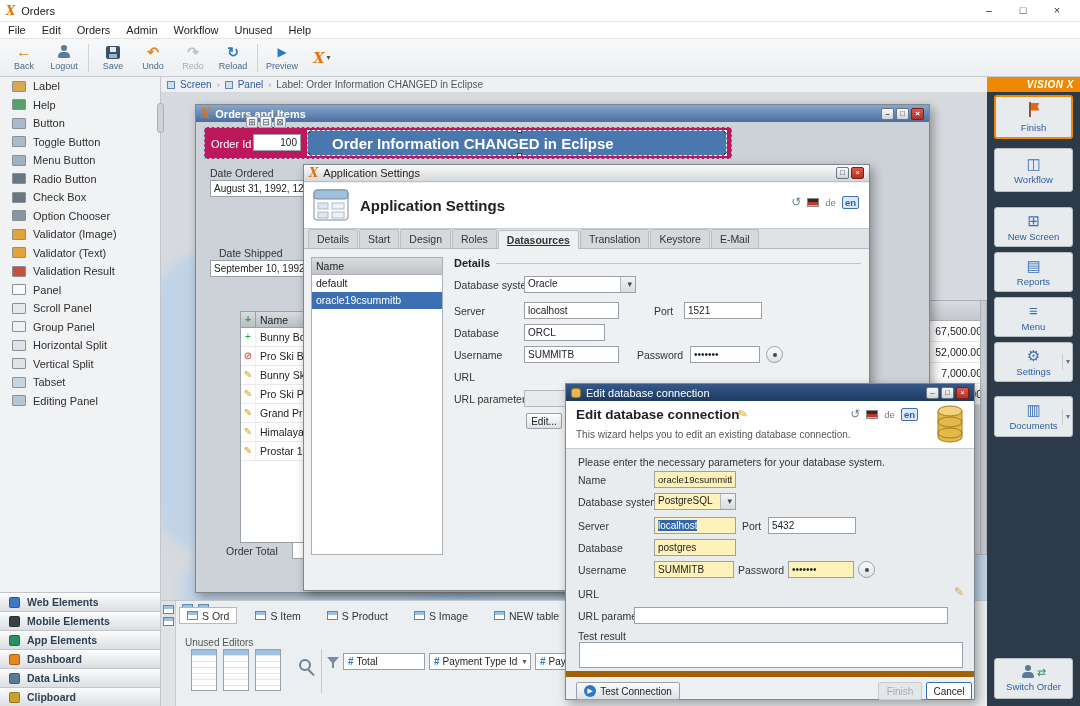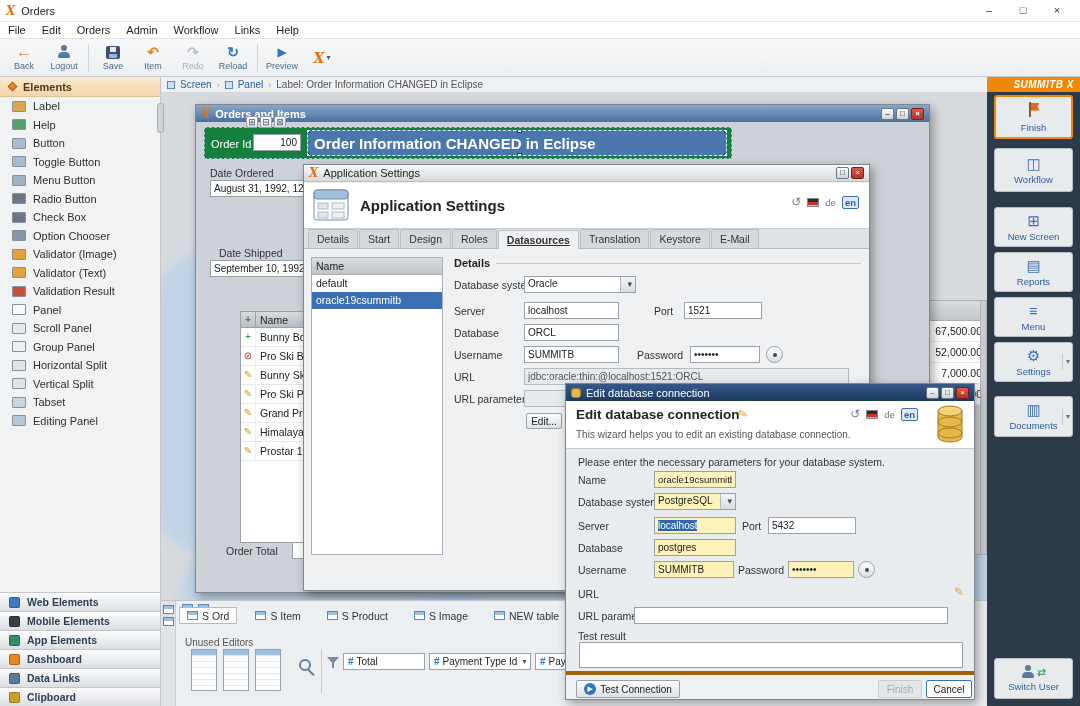--- a/index.html
+++ b/index.html
@@ -83,22 +83,22 @@
 .eye::after{content:"";position:absolute;left:5.5px;top:5.5px;width:4px;height:4px;border-radius:50%;background:#3a4a5c;}
 .lang-en{min-width:16px;height:13px;border:1px solid #3d6fb5;background:#dce9f8;color:#2e5d9e;font-weight:bold;font-size:9.5px;display:inline-flex;align-items:center;justify-content:center;padding:0 2px;border-radius:2px;}
 .lang-de{color:#777;font-size:9.5px;}
 .reset-ico{color:#6b7f93;font-size:12px;}
 .flag{width:12px;height:9px;background:linear-gradient(180deg,#2b2b2b 0 3px,#c8332b 3px 6px,#e8c11c 6px);border:1px solid #888;display:inline-block;}
 .pencil{color:#d9a62e;font-size:12px;}
 
 .orders{background:#cdd2d8;}
 .orders .wtitle{background:linear-gradient(#87a7cd,#4a6e9e);color:#fff;font-weight:bold;}
 .mini-ic{width:12px;height:12px;border:1px solid #9aa1a8;background:linear-gradient(#fbfcfd,#dfe3e6);color:#4a5a6a;font-size:9px;line-height:11px;text-align:center;border-radius:2px;}
-.ohdr{position:absolute;background:#15803d;border:1px dashed #a8c0dc;}
-.sel-label{position:absolute;background:#4a77ad;border:1px dashed #e8edf4;color:#fff;font-weight:bold;font-size:15px;display:flex;align-items:center;padding-left:6px;white-space:nowrap;overflow:hidden;}
+.ohdr{position:absolute;background:#be185d;border:1px dashed #a8c0dc;}
+.sel-label{position:absolute;background:#4a77ad;border:1px dashed #e8edf4;color:#fff;font-weight:bold;font-size:15px;display:flex;align-items:center;padding-left:24px;white-space:nowrap;overflow:hidden;}
 .handle{position:absolute;width:5px;height:5px;background:#fff;border:1px solid #2c3e50;z-index:3;}
 .otable{position:absolute;background:#fff;border:1px solid #9aa1a8;overflow:hidden;}
 .ohead{height:16px;background:linear-gradient(#d9dcdf,#b9bec4);border-bottom:1px solid #9aa1a8;display:flex;align-items:center;font-size:10.5px;}
 .ohead .cicon{width:15px;text-align:center;font-weight:bold;color:#2f9e4f;border-right:1px solid #9aa1a8;height:100%;line-height:15px;}
 .ohead .cname{padding-left:4px;color:#222;}
 .orow{height:19px;display:flex;align-items:center;border-bottom:1px solid #e7e9eb;font-size:10.5px;}
 .orow .cicon{width:15px;text-align:center;font-size:10px;border-right:1px solid #eef0f2;height:100%;line-height:18px;}
 .orow .cname{padding-left:4px;white-space:nowrap;}
 
 .fragment{position:absolute;background:#fff;border:1px solid #aab0b6;}
@@ -119,21 +119,21 @@
 .dslist .lrow.sel{background:#3d6fb5;color:#fff;}
 .sec-title{position:absolute;font-weight:bold;font-size:11px;color:#222;}
 .sec-line{position:absolute;height:1px;background:#c2c6ca;}
 .edit .wtitle{background:linear-gradient(#36598a,#1c3a60);color:#fff;}
 .edit{background:#e9ecef;}
 .dbmini{width:10px;height:10px;background:#e6b84a;border:1px solid #a07d20;border-radius:3px;}
 .txtsel{background:#3166a8;color:#fff;}
 .btn-dis{position:absolute;display:flex;align-items:center;justify-content:center;background:#e4e7ea;border:1px solid #c8ccd0;border-radius:2px;font-size:10px;color:#a5abb1;}
 .btn-cancel{position:absolute;display:flex;align-items:center;justify-content:center;background:#fff;border:1px solid #3d6fb5;border-radius:2px;font-size:10px;color:#222;}
 .play-circ{width:12px;height:12px;border-radius:50%;background:#2e77c8;color:#fff;font-size:7px;line-height:12px;text-align:center;flex:none;}
-.footer{position:absolute;left:0;right:0;bottom:0;background:#eef1f3;border-top:4px solid #a16207;}
+.footer{position:absolute;left:0;right:0;bottom:0;background:#eef1f3;border-top:6px solid #a16207;}
 .note{position:absolute;font-size:10.5px;color:#333;}
 .subnote{position:absolute;font-size:10px;color:#555;}
 
 .bottom-panel{position:absolute;background:#eceff1;border-top:1px solid #c2c6ca;}
 .bp-strip{position:absolute;left:0;top:0;bottom:0;width:15px;background:#e0e3e6;border-right:1px solid #c8ccd0;}
 .gridicon{width:11px;height:9px;border:1px solid #5b87b5;background:linear-gradient(180deg,#9fc0de 0 3px,#fff 3px);display:inline-block;flex:none;}
 .btab{display:flex;align-items:center;gap:4px;padding:0 7px;height:17px;font-size:10.5px;color:#333;border:1px solid transparent;}
 .btab.sel{background:#fff;border-color:#b5bac0;}
 .thumb{position:absolute;width:26px;height:42px;background:linear-gradient(#9fc0de 0 5px,rgba(0,0,0,0) 5px),repeating-linear-gradient(180deg,#fff 0 5px,#dfe6ee 5px 6px);border:1px solid #9aa1a8;}
 .mag{position:absolute;width:12px;height:12px;border:2px solid #6b7f93;border-radius:50%;}
@@ -160,21 +160,21 @@
       <span class="wc">×</span>
     </div>
   </div>
 
   <div class="menubar">
       <span class="menu-item">File</span>
       <span class="menu-item">Edit</span>
       <span class="menu-item">Orders</span>
       <span class="menu-item">Admin</span>
       <span class="menu-item">Workflow</span>
-      <span class="menu-item">Links</span>
+      <span class="menu-item">Unused</span>
       <span class="menu-item">Help</span>
     </div>
 
   <div class="toolbar">
     <div class="tbtn">
       <span class="ticon ic-back">←</span>
       <span class="tlabel">Back</span>
     </div>
     <div class="tbtn">
       <span class="ticon">
@@ -184,21 +184,21 @@
     </div>
     <div class="tsep"></div>
     <div class="tbtn">
       <span class="ticon">
           <span class="disk"></span>
         </span>
       <span class="tlabel">Save</span>
     </div>
     <div class="tbtn">
       <span class="ticon ic-undo">↶</span>
-      <span class="tlabel">Item</span>
+      <span class="tlabel">Undo</span>
     </div>
     <div class="tbtn">
       <span class="ticon ic-redo">↷</span>
       <span class="tlabel dis">Redo</span>
     </div>
     <div class="tbtn">
       <span class="ticon ic-reload">↻</span>
       <span class="tlabel">Reload</span>
     </div>
     <div class="tsep"></div>
@@ -208,24 +208,20 @@
     </div>
     <div class="tbtn">
       <span class="ticon">
           <span class="xlogo">X</span>
           <span class="ddown">▾</span>
         </span>
     </div>
   </div>
 
   <div class="palette">
-    <div class="pal-header">
-      <span class="diamond"></span>
-      <span>Elements</span>
-    </div>
     <div class="pal-handle"></div>
     <div>
         <div class="pal-item">
         <span class="pal-icon" style="background: rgb(217, 169, 79);"></span>
         <span>Label</span>
       </div>
         <div class="pal-item">
         <span class="pal-icon" style="background: rgb(88, 160, 108);"></span>
         <span>Help</span>
       </div>
@@ -317,21 +313,21 @@
       </div>
         <div class="pal-sec">
         <span class="sec-icon" style="background: rgb(201, 162, 39);"></span>
         <span>Clipboard</span>
       </div>
       </div>
   </div>
 
   <div class="rightbar">
     <div class="brand">
-        <span>SUMMITB X</span>
+        <span>VISION X</span>
       </div>
     <div class="rbtn finish" style="top:18px;height:44px">
       <span class="ricon"><span class="ficon"></span></span>
       <span class="rlabel">Finish</span>
     </div>
     <div class="rbtn" style="top:71px;height:44px">
       <span class="ricon">◫</span>
       <span class="rlabel">Workflow</span>
     </div>
     <div class="rbtn" style="top:130px;height:40px">
@@ -354,21 +350,21 @@
     <div class="rbtn" style="top:319px;height:41px">
       <span class="ricon">▥</span>
       <span class="rlabel">Documents</span>
       <span class="rarrow">▾</span>
     </div>
     <div class="rbtn" style="top:581px;height:41px">
       <span class="su-icons">
           <span class="person"></span>
           <span style="color:#2e8f66;font-size:11px;">⇄</span>
         </span>
-      <span class="rlabel">Switch User</span>
+      <span class="rlabel">Switch Order</span>
     </div>
   </div>
 
   <div class="centercol">
     <div class="breadcrumb">
       <span class="bc-icon"></span>
       <span class="bc-link">Screen</span>
       <span class="bc-sep">›</span>
       <span class="bc-icon"></span>
       <span class="bc-link">Panel</span>
@@ -522,30 +518,29 @@
 
         <span class="flabel" style="left:150px;top:114px">Database system</span>
         <div class="combo" style="left:220px;top:111px;width:112px"><span>Oracle</span></div>
 
         <span class="flabel" style="left:150px;top:140px">Server</span>
         <input class="fld" style="left: 220px; top: 137px; width: 95px;" readonly="" value="localhost">
         <span class="flabel" style="left:350px;top:140px">Port</span>
         <input class="fld" style="left: 380px; top: 137px; width: 78px;" readonly="" value="1521">
 
         <span class="flabel" style="left:150px;top:162px">Database</span>
-        <input class="fld" style="left: 220px; top: 159px; width: 95px;" readonly="" value="ORCL">
+        <input class="fld" style="left: 220px; top: 159px; width: 81px;" readonly="" value="ORCL">
 
         <span class="flabel" style="left:150px;top:184px">Username</span>
         <input class="fld" style="left: 220px; top: 181px; width: 95px;" readonly="" value="SUMMITB">
         <span class="flabel" style="left:333px;top:184px">Password</span>
         <input class="fld" style="left: 386px; top: 181px; width: 70px;" readonly="" value="•••••••">
         <span class="eye" style="left:462px;top:181px"></span>
 
         <span class="flabel" style="left:150px;top:206px">URL</span>
-        <input class="fld dis" style="left: 220px; top: 203px; width: 325px;" readonly="" value="jdbc:oracle:thin:@localhost:1521:ORCL">
 
         <span class="flabel" style="left:150px;top:228px">URL parameter</span>
         <input class="fld dis" style="left: 220px; top: 225px; width: 325px;" readonly="" value="">
 
         <div class="sbtn" style="left:222px;top:248px;width:36px;height:16px">
             <span>Edit...</span>
           </div>
       </div>
 
       <div class="bottom-panel" style="left:0;top:507px;width:826px;height:106px;z-index:4">

